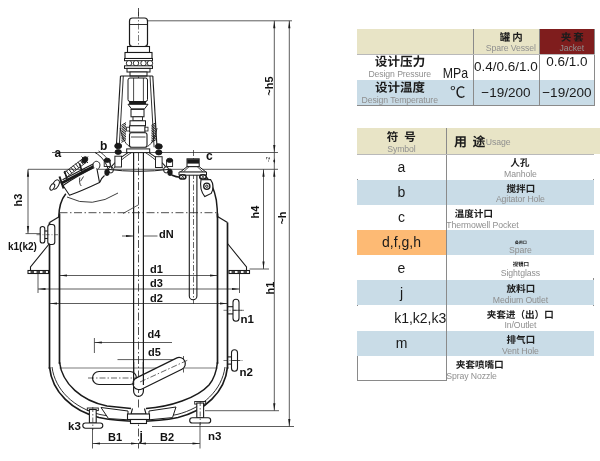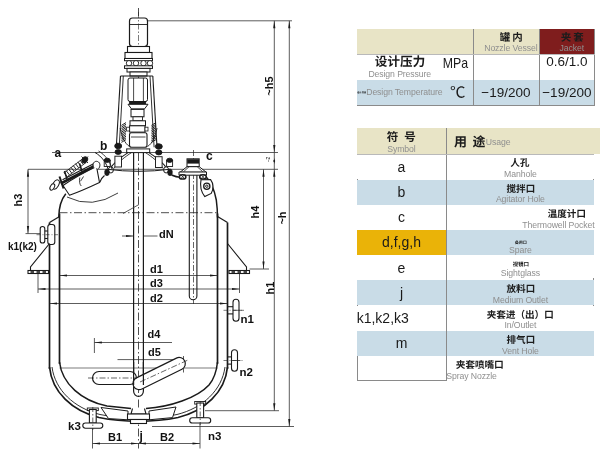--- a/index.html
+++ b/index.html
@@ -275,45 +275,48 @@
       <text x="208" y="439.5" font-family="Liberation Sans, sans-serif" font-size="11.5" font-weight="bold" fill="#111" text-anchor="start">n3</text>
     </svg>
 <div style="position:absolute;left:357px;top:28.5px;width:237.5px;height:77.0px;border:1px solid #8a8a8a;box-sizing:border-box"></div>
     <div style="position:absolute;left:357px;top:28.5px;width:115.5px;height:25.200000000000003px;background:#e8e4c6;display:flex;flex-direction:column;align-items:center;justify-content:center;"></div>
     <div style="position:absolute;left:472.5px;top:28.5px;width:66.70000000000005px;height:25.200000000000003px;background:#e8e4c6;display:flex;flex-direction:column;align-items:center;justify-content:center;padding-top:2px;padding-left:10px;box-sizing:border-box">
       <svg width="28.5" height="16.2" viewBox="0 -12.35 28.5 16.2" style="display:block;margin-top:0px">
         <g>
           <path d="M6.6 -7.3H7.5V-6.5H6.6ZM10.2 -7.3H11V-6.5H10.2ZM8.5 -5.3C8.6 -5.1 8.7 -4.9 8.8 -4.8H7.6L7.9 -5.4L7.4 -5.5H8.6V-8.3H5.6V-5.5H6.6C6.2 -4.8 5.6 -4.1 5 -3.5V-4.4H4V-1.4L3.5 -1.4V-5.1H5.3V-6.4H3.5V-8.3H4.8V-9.6H2.2C2.3 -10 2.4 -10.4 2.5 -10.8L1.2 -11.1C1 -9.8 0.7 -8.4 0.2 -7.4C0.5 -7.3 1 -7 1.3 -6.8C1.5 -7.2 1.7 -7.8 1.9 -8.3H2.3V-6.4H0.5V-5.1H2.3V-1.2L1.8 -1.2V-4.4H0.7V0.2L4 -0.3V0.3H5V-2.6C5.2 -2.5 5.4 -2.3 5.5 -2.2L5.9 -2.6V1.2H7.3V0.7H12.6V-0.4H10.2V-0.9H12V-1.8H10.2V-2.3H12V-3.2H10.2V-3.7H12.3V-4.8H10.3C10.1 -5 9.9 -5.3 9.7 -5.5H12.2V-8.3H9.1V-5.5ZM8.9 -2.3V-1.8H7.3V-2.3ZM8.9 -3.2H7.3V-3.7H8.9ZM8.9 -0.9V-0.4H7.3V-0.9ZM9.7 -11V-10.2H8V-11H6.7V-10.2H5.1V-9H6.7V-8.4H8V-9H9.7V-8.4H11V-9H12.5V-10.2H11V-11Z M16.7 -8.9V1.2H18.2V-2.5C18.6 -2.2 19.1 -1.7 19.3 -1.3C20.7 -2.2 21.6 -3.2 22.1 -4.4C23.1 -3.4 24 -2.3 24.6 -1.6L25.8 -2.6C25.1 -3.5 23.7 -4.9 22.6 -5.9C22.7 -6.4 22.8 -6.9 22.8 -7.4H25.8V-0.6C25.8 -0.4 25.8 -0.4 25.5 -0.3C25.3 -0.3 24.4 -0.3 23.6 -0.4C23.8 0 24.1 0.7 24.1 1.2C25.3 1.2 26.1 1.2 26.7 0.9C27.2 0.7 27.4 0.2 27.4 -0.6V-8.9H22.8V-11H21.2V-8.9ZM18.2 -2.5V-7.4H21.2C21.1 -5.8 20.7 -3.8 18.2 -2.5Z" fill="#1c1c1c"></path>
         </g>
       </svg>
-      <div style="font-family:'Liberation Sans',sans-serif;font-size:8.7px;color:#8f8f8f;letter-spacing:-0.1px;line-height:10.2px;white-space:nowrap">Nozzle Vessel</div>
+      <div style="font-family:'Liberation Sans',sans-serif;font-size:8.7px;color:#8f8f8f;letter-spacing:-0.1px;line-height:10.2px;white-space:nowrap">Spare Vessel</div>
     </div>
     <div style="position:absolute;left:539.2px;top:28.5px;width:55.299999999999955px;height:25.200000000000003px;background:#7f1d1d;display:flex;flex-direction:column;align-items:center;justify-content:center;padding-top:2px;padding-left:10px;box-sizing:border-box">
       <svg width="28.5" height="16.2" viewBox="0 -12.35 28.5 16.2" style="display:block;margin-top:0px">
         <g>
           <path d="M9.3 -7.7C9.1 -7 8.6 -6 8.3 -5.3L9.2 -5.1H7.1C7.3 -5.9 7.3 -6.7 7.4 -7.7ZM5.7 -11V-9.2H1.2V-7.7H5.7C5.7 -6.7 5.6 -5.8 5.4 -5.1H3.1L4.4 -5.4C4.3 -6 3.9 -6.9 3.6 -7.6L2.2 -7.3C2.5 -6.6 2.8 -5.7 2.9 -5.1H0.6V-3.5H5C4.3 -2 3 -0.9 0.5 -0.2C0.9 0.1 1.3 0.7 1.5 1.2C4.3 0.3 5.8 -1 6.5 -2.9C7.6 -0.9 9.1 0.5 11.5 1.1C11.8 0.7 12.2 0 12.6 -0.3C10.3 -0.8 8.8 -1.9 7.9 -3.5H12.4V-5.1H9.6C10 -5.6 10.4 -6.5 10.9 -7.3L9.3 -7.7H11.8V-9.2H7.4L7.4 -11Z M23.1 -8.6C23.4 -8.3 23.7 -8 24 -7.7H20.3C20.6 -8 20.9 -8.3 21.1 -8.6ZM17.6 0.9H17.6C18.2 0.8 18.9 0.8 25.1 0.5C25.4 0.7 25.5 1 25.7 1.2L27.1 0.4C26.7 -0.1 25.8 -0.9 25.1 -1.6H27.7V-2.9H20.2V-3.4H25.2V-4.4H20.2V-5H25.2V-6H20.2V-6.5H25.2V-6.6C25.9 -6.1 26.6 -5.6 27.2 -5.3C27.5 -5.7 27.9 -6.2 28.2 -6.5C27.1 -7 25.8 -7.8 24.8 -8.6H27.8V-9.9H22C22.2 -10.2 22.3 -10.5 22.5 -10.8L20.8 -11C20.7 -10.7 20.5 -10.3 20.2 -9.9H16.3V-8.6H19.2C18.3 -7.8 17.2 -7 15.8 -6.4C16.1 -6.1 16.6 -5.6 16.8 -5.2C17.4 -5.6 18.1 -5.9 18.6 -6.3V-2.9H16.3V-1.6H19C18.6 -1.2 18.2 -1 18 -0.9C17.7 -0.7 17.4 -0.5 17.1 -0.5C17.3 -0.1 17.5 0.6 17.6 0.9ZM23.5 -1.2 24.1 -0.6 19.7 -0.5C20.2 -0.8 20.7 -1.2 21.1 -1.6H24.1Z" fill="#1c1c1c"></path>
         </g>
       </svg>
       <div style="font-family:'Liberation Sans',sans-serif;font-size:8.7px;color:#8f8f8f;letter-spacing:-0.1px;line-height:10.2px;white-space:nowrap">Jacket</div>
     </div>
     <div style="position:absolute;left:357px;top:53.7px;width:115.5px;height:26.0px;background:#fff;display:flex;flex-direction:column;align-items:center;justify-content:center;padding-right:30px;box-sizing:border-box">
       <svg width="54.0" height="16.9" viewBox="0 -12.82 54.0 16.9" style="display:block;margin-top:0px">
         <g>
           <path d="M1.4 -10.3C2.1 -9.7 3 -8.7 3.5 -8.1L4.6 -9.2C4.1 -9.8 3.1 -10.7 2.4 -11.3ZM0.5 -7.3V-5.8H2.1V-1.7C2.1 -1 1.7 -0.6 1.4 -0.4C1.7 -0 2.1 0.6 2.2 1C2.5 0.7 2.9 0.3 5.4 -1.8C5.2 -2.1 4.9 -2.7 4.8 -3.2L3.6 -2.2V-7.3ZM6.3 -11V-9.6C6.3 -8.6 6.1 -7.7 4.4 -6.9C4.7 -6.7 5.3 -6.1 5.5 -5.8C7.4 -6.6 7.8 -8.2 7.8 -9.5H9.7V-8.1C9.7 -6.8 9.9 -6.2 11.3 -6.2C11.5 -6.2 11.9 -6.2 12.1 -6.2C12.4 -6.2 12.8 -6.2 13 -6.3C12.9 -6.6 12.9 -7.2 12.8 -7.6C12.7 -7.6 12.3 -7.5 12.1 -7.5C11.9 -7.5 11.6 -7.5 11.4 -7.5C11.2 -7.5 11.2 -7.7 11.2 -8.1V-11ZM10.3 -4.1C9.9 -3.3 9.4 -2.7 8.7 -2.1C8 -2.7 7.5 -3.4 7 -4.1ZM5.1 -5.6V-4.1H6.2L5.6 -3.9C6.1 -2.9 6.7 -2 7.4 -1.3C6.5 -0.8 5.4 -0.4 4.2 -0.2C4.5 0.1 4.8 0.8 5 1.2C6.3 0.9 7.6 0.4 8.7 -0.3C9.7 0.4 10.8 0.9 12.2 1.2C12.4 0.8 12.8 0.1 13.2 -0.2C12 -0.4 10.9 -0.8 10 -1.3C11.1 -2.3 11.9 -3.6 12.4 -5.3L11.4 -5.7L11.1 -5.6Z M15.1 -10.3C15.8 -9.7 16.8 -8.7 17.3 -8.2L18.4 -9.3C17.9 -9.9 16.8 -10.8 16.1 -11.3ZM14 -7.3V-5.7H16V-1.6C16 -1 15.6 -0.6 15.2 -0.4C15.5 -0 15.9 0.7 16 1.1C16.3 0.8 16.8 0.4 19.5 -1.6C19.4 -1.9 19.1 -2.6 19 -3.1L17.6 -2.1V-7.3ZM21.7 -11.4V-7.2H18.5V-5.5H21.7V1.2H23.4V-5.5H26.6V-7.2H23.4V-11.4Z M36.1 -3.6C36.9 -3 37.7 -2.1 38.1 -1.4L39.3 -2.4C38.9 -3 38 -3.8 37.3 -4.4ZM28.4 -10.9V-6.4C28.4 -4.4 28.3 -1.6 27.3 0.4C27.6 0.5 28.3 1 28.6 1.3C29.8 -0.9 29.9 -4.2 29.9 -6.5V-9.3H40V-10.9ZM33.9 -8.8V-6.4H30.5V-4.8H33.9V-0.8H29.7V0.7H39.9V-0.8H35.6V-4.8H39.4V-6.4H35.6V-8.8Z M45.7 -11.4V-8.7H41.5V-7H45.6C45.4 -4.6 44.5 -1.9 41.1 -0C41.5 0.3 42.1 0.9 42.4 1.3C46.2 -0.9 47.1 -4.2 47.3 -7H51.1C50.9 -3 50.7 -1.2 50.2 -0.8C50 -0.6 49.9 -0.5 49.6 -0.5C49.2 -0.5 48.4 -0.5 47.6 -0.6C47.9 -0.1 48.1 0.6 48.1 1.1C49 1.1 49.8 1.1 50.3 1C50.9 1 51.3 0.8 51.7 0.3C52.3 -0.4 52.6 -2.5 52.9 -7.9C52.9 -8.1 52.9 -8.7 52.9 -8.7H47.4V-11.4Z" fill="#1c1c1c"></path>
         </g>
       </svg>
       <div style="font-family:'Liberation Sans',sans-serif;font-size:8.7px;color:#8f8f8f;letter-spacing:-0.1px;line-height:10.2px;white-space:nowrap">Design Pressure</div>
     </div>
-    <div style="position:absolute;left:438px;top:53.7px;width:34px;height:38px;display:flex;align-items:flex-start;justify-content:center">
+    <div style="position:absolute;left:438px;top:53.7px;width:34px;height:38px;display:flex;align-items:center;justify-content:center">
       <div style="font-family:'Liberation Sans',sans-serif;font-size:15px;color:#1a1a1a;transform:scaleX(.82)">MPa</div>
+    </div>
+    <div style="position:absolute;left:472.5px;top:53.7px;width:66.70000000000005px;height:26.0px;background:#fff;display:flex;flex-direction:column;align-items:center;justify-content:center;">
+      <div style="font-family:'Liberation Sans',sans-serif;font-size:13.5px;color:#1a1a1a;font-weight:normal;white-space:nowrap">0.4/0.6/1.0</div>
     </div>
     <div style="position:absolute;left:539.2px;top:53.7px;width:55.299999999999955px;height:26.0px;background:#fff;display:flex;flex-direction:column;align-items:center;justify-content:flex-start;">
       <div style="font-family:'Liberation Sans',sans-serif;font-size:13.5px;color:#1a1a1a;font-weight:normal;white-space:nowrap">0.6/1.0</div>
     </div>
-    <div style="position:absolute;left:357px;top:79.7px;width:115.5px;height:25.799999999999997px;background:#c9dce7;display:flex;align-items:center;justify-content:center;padding-right:30px;box-sizing:border-box">
+    <div style="position:absolute;left:357px;top:79.7px;width:115.5px;height:25.799999999999997px;background:#c9dce7;display:flex;flex-direction:column;align-items:center;justify-content:center;padding-right:30px;box-sizing:border-box">
       <svg width="54.0" height="16.9" viewBox="0 -12.82 54.0 16.9" style="display:block;margin-top:0px">
         <g>
           <path d="M1.4 -10.3C2.1 -9.7 3 -8.7 3.5 -8.1L4.6 -9.2C4.1 -9.8 3.1 -10.7 2.4 -11.3ZM0.5 -7.3V-5.8H2.1V-1.7C2.1 -1 1.7 -0.6 1.4 -0.4C1.7 -0 2.1 0.6 2.2 1C2.5 0.7 2.9 0.3 5.4 -1.8C5.2 -2.1 4.9 -2.7 4.8 -3.2L3.6 -2.2V-7.3ZM6.3 -11V-9.6C6.3 -8.6 6.1 -7.7 4.4 -6.9C4.7 -6.7 5.3 -6.1 5.5 -5.8C7.4 -6.6 7.8 -8.2 7.8 -9.5H9.7V-8.1C9.7 -6.8 9.9 -6.2 11.3 -6.2C11.5 -6.2 11.9 -6.2 12.1 -6.2C12.4 -6.2 12.8 -6.2 13 -6.3C12.9 -6.6 12.9 -7.2 12.8 -7.6C12.7 -7.6 12.3 -7.5 12.1 -7.5C11.9 -7.5 11.6 -7.5 11.4 -7.5C11.2 -7.5 11.2 -7.7 11.2 -8.1V-11ZM10.3 -4.1C9.9 -3.3 9.4 -2.7 8.7 -2.1C8 -2.7 7.5 -3.4 7 -4.1ZM5.1 -5.6V-4.1H6.2L5.6 -3.9C6.1 -2.9 6.7 -2 7.4 -1.3C6.5 -0.8 5.4 -0.4 4.2 -0.2C4.5 0.1 4.8 0.8 5 1.2C6.3 0.9 7.6 0.4 8.7 -0.3C9.7 0.4 10.8 0.9 12.2 1.2C12.4 0.8 12.8 0.1 13.2 -0.2C12 -0.4 10.9 -0.8 10 -1.3C11.1 -2.3 11.9 -3.6 12.4 -5.3L11.4 -5.7L11.1 -5.6Z M15.1 -10.3C15.8 -9.7 16.8 -8.7 17.3 -8.2L18.4 -9.3C17.9 -9.9 16.8 -10.8 16.1 -11.3ZM14 -7.3V-5.7H16V-1.6C16 -1 15.6 -0.6 15.2 -0.4C15.5 -0 15.9 0.7 16 1.1C16.3 0.8 16.8 0.4 19.5 -1.6C19.4 -1.9 19.1 -2.6 19 -3.1L17.6 -2.1V-7.3ZM21.7 -11.4V-7.2H18.5V-5.5H21.7V1.2H23.4V-5.5H26.6V-7.2H23.4V-11.4Z M33.6 -7.6H37.3V-6.8H33.6ZM33.6 -9.6H37.3V-8.8H33.6ZM32.1 -10.9V-5.5H38.9V-10.9ZM28.2 -10.2C29.1 -9.7 30.2 -9.1 30.7 -8.7L31.6 -9.9C31.1 -10.4 29.9 -11 29.1 -11.3ZM27.4 -6.5C28.2 -6.1 29.4 -5.5 29.9 -5L30.8 -6.3C30.2 -6.8 29.1 -7.3 28.2 -7.6ZM27.6 -0 29 0.9C29.7 -0.4 30.5 -1.9 31.1 -3.3L29.9 -4.3C29.2 -2.8 28.3 -1.1 27.6 -0ZM30.7 -0.6V0.8H40.1V-0.6H39.3V-4.7H31.7V-0.6ZM33.1 -0.6V-3.3H33.9V-0.6ZM35.1 -0.6V-3.3H35.8V-0.6ZM37 -0.6V-3.3H37.8V-0.6Z M45.7 -8.5V-7.6H43.9V-6.3H45.7V-4.2H51.3V-6.3H53.3V-7.6H51.3V-8.5H49.7V-7.6H47.2V-8.5ZM49.7 -6.3V-5.4H47.2V-6.3ZM50.1 -2.4C49.7 -2 49 -1.6 48.4 -1.3C47.6 -1.6 47 -2 46.6 -2.4ZM44 -3.7V-2.4H45.5L44.9 -2.2C45.4 -1.6 45.9 -1.1 46.5 -0.7C45.5 -0.5 44.5 -0.3 43.3 -0.2C43.6 0.1 43.9 0.7 44 1.1C45.5 0.9 47 0.7 48.3 0.2C49.5 0.7 51 1 52.7 1.2C52.9 0.8 53.3 0.1 53.6 -0.2C52.4 -0.3 51.2 -0.4 50.2 -0.7C51.2 -1.3 52 -2.1 52.6 -3.2L51.6 -3.7L51.3 -3.7ZM46.8 -11.2C46.9 -10.9 47 -10.6 47.1 -10.3H42V-6.7C42 -4.6 41.9 -1.6 40.8 0.5C41.2 0.6 42 0.9 42.3 1.2C43.4 -1 43.6 -4.4 43.6 -6.7V-8.8H53.4V-10.3H48.9C48.8 -10.7 48.6 -11.2 48.4 -11.6Z" fill="#1c1c1c"></path>
         </g>
       </svg>
       <div style="font-family:'Liberation Sans',sans-serif;font-size:8.7px;color:#8f8f8f;letter-spacing:-0.1px;line-height:10.2px;white-space:nowrap">Design Temperature</div>
     </div>
     <div style="position:absolute;left:443px;top:79.7px;width:30px;height:25.799999999999997px;display:flex;align-items:center;justify-content:center">
       <svg width="15.5" height="19.4" viewBox="0 -14.72 15.5 19.4" style="display:block;margin-top:0px">
         <g>
@@ -365,29 +368,29 @@
       <svg width="41.7" height="17.4" viewBox="0 -13.21 41.7 17.4" style="display:block;margin-top:0px">
         <g>
           <path d="M1.8 -11.8V-9.2H0.5V-7.6H1.8V-5.1L0.4 -4.7L0.8 -3.1L1.8 -3.5V-0.6C1.8 -0.4 1.8 -0.4 1.6 -0.4C1.5 -0.4 1 -0.4 0.5 -0.4C0.7 0 0.9 0.7 0.9 1.1C1.8 1.1 2.4 1.1 2.8 0.8C3.2 0.6 3.4 0.1 3.4 -0.6V-4L4.6 -4.5L4.3 -5.9L3.4 -5.6V-7.6H4.2V-9.2H3.4V-11.8ZM4.5 -9.6V-6.9H5.5V-2.1H7.1V-6.1H10.4V-2H12V-6.9H13.1V-9.6H11.8C12.1 -10.2 12.5 -10.8 12.9 -11.4L11.2 -11.9C11 -11.2 10.5 -10.3 10.2 -9.6H8.7L9.9 -10C9.8 -10.5 9.4 -11.3 9 -11.9L7.6 -11.4C7.9 -10.9 8.2 -10.1 8.4 -9.6H6.5L7.3 -9.9C7.2 -10.4 6.7 -11.1 6.3 -11.7L4.9 -11.2C5.2 -10.7 5.6 -10.1 5.8 -9.6ZM6.1 -7.5V-8.2H11.4V-7.5ZM7.9 -5.5V-4.2C7.9 -3.1 7.7 -1.2 3.8 0.1C4.2 0.4 4.7 0.9 4.9 1.3C6.6 0.6 7.7 -0.1 8.4 -0.9V-0.9C8.4 0.4 8.7 0.9 10.2 0.9C10.5 0.9 11.5 0.9 11.8 0.9C13 0.9 13.4 0.5 13.6 -1.4C13.1 -1.5 12.5 -1.7 12.2 -2C12.1 -0.7 12.1 -0.5 11.7 -0.5C11.4 -0.5 10.6 -0.5 10.4 -0.5C10 -0.5 9.9 -0.6 9.9 -0.9V-2.7H9.3C9.5 -3.2 9.5 -3.7 9.5 -4.2V-5.5Z M19.2 -10.6C19.6 -9.7 20.1 -8.5 20.2 -7.7L21.7 -8.3C21.6 -9.1 21.1 -10.2 20.6 -11.1ZM25.5 -11.3C25.3 -10.3 24.8 -9.1 24.4 -8.3L25.8 -7.8C26.2 -8.6 26.7 -9.7 27.2 -10.8ZM22.3 -11.8V-7.4H19.6V-5.9H22.3V-4.2H18.9V-2.6H22.3V1.3H23.9V-2.6H27.4V-4.2H23.9V-5.9H26.9V-7.4H23.9V-11.8ZM16.1 -11.8V-9.2H14.4V-7.6H16.1V-5.1C15.4 -4.9 14.7 -4.8 14.2 -4.7L14.6 -3.1L16.1 -3.5V-0.5C16.1 -0.3 16 -0.2 15.8 -0.2C15.6 -0.2 15.1 -0.2 14.5 -0.3C14.7 0.2 14.9 0.8 15 1.3C16 1.3 16.6 1.2 17.1 0.9C17.5 0.7 17.7 0.3 17.7 -0.5V-3.9L19.2 -4.4L19 -5.9L17.7 -5.5V-7.6H19V-9.2H17.7V-11.8Z M29.3 -10.5V1H31V-0.2H38.4V0.9H40.3V-10.5ZM31 -1.9V-8.8H38.4V-1.9Z" fill="#1c1c1c"></path>
         </g>
       </svg>
       <div style="font-family:'Liberation Sans',sans-serif;font-size:8.7px;color:#8f8f8f;letter-spacing:-0.1px;line-height:10.2px;white-space:nowrap">Agitator Hole</div>
     </div>
     <div style="position:absolute;left:356.7px;top:204.7px;width:89.60000000000002px;height:25.2px;background:#fff;display:flex;flex-direction:column;align-items:center;justify-content:center;">
       <div style="font-family:'Liberation Sans',sans-serif;font-size:14px;color:#1a1a1a;font-weight:normal;white-space:nowrap">c</div>
     </div>
-    <div style="position:absolute;left:446.3px;top:204.7px;width:148.2px;height:25.2px;background:#fff;display:flex;flex-direction:column;align-items:flex-end;justify-content:center;padding-top:3px;box-sizing:border-box">
+    <div style="position:absolute;left:446.3px;top:204.7px;width:148.2px;height:25.2px;background:#fff;display:flex;flex-direction:column;align-items:flex-start;justify-content:center;padding-top:3px;box-sizing:border-box">
       <svg width="55.6" height="17.4" viewBox="0 -13.21 55.6 17.4" style="display:block;margin-top:0px">
         <g>
           <path d="M6.8 -7.8H10.6V-7H6.8ZM6.8 -9.9H10.6V-9.1H6.8ZM5.3 -11.2V-5.7H12.2V-11.2ZM1.3 -10.5C2.1 -10 3.3 -9.4 3.8 -8.9L4.8 -10.2C4.2 -10.7 3 -11.3 2.2 -11.6ZM0.4 -6.7C1.3 -6.3 2.4 -5.6 3 -5.2L3.9 -6.5C3.3 -7 2.1 -7.5 1.2 -7.9ZM0.7 -0 2.1 1C2.8 -0.4 3.6 -2 4.3 -3.4L3 -4.4C2.3 -2.8 1.3 -1.1 0.7 -0ZM3.8 -0.6V0.8H13.5V-0.6H12.7V-4.8H4.8V-0.6ZM6.3 -0.6V-3.4H7.1V-0.6ZM8.3 -0.6V-3.4H9.1V-0.6ZM10.3 -0.6V-3.4H11.1V-0.6Z M19.3 -8.7V-7.8H17.4V-6.5H19.3V-4.3H25V-6.5H27V-7.8H25V-8.7H23.4V-7.8H20.8V-8.7ZM23.4 -6.5V-5.6H20.8V-6.5ZM23.8 -2.5C23.3 -2 22.7 -1.6 22 -1.3C21.3 -1.7 20.6 -2 20.2 -2.5ZM17.5 -3.8V-2.5H19L18.4 -2.3C18.9 -1.7 19.5 -1.2 20.1 -0.7C19.1 -0.5 18 -0.3 16.8 -0.2C17.1 0.1 17.4 0.8 17.5 1.2C19.1 1 20.6 0.7 21.9 0.2C23.2 0.7 24.7 1.1 26.4 1.2C26.6 0.8 27.1 0.1 27.4 -0.2C26.1 -0.3 25 -0.5 23.9 -0.7C24.9 -1.4 25.8 -2.2 26.4 -3.3L25.3 -3.8L25 -3.8ZM20.3 -11.5C20.5 -11.3 20.6 -10.9 20.7 -10.6H15.4V-6.9C15.4 -4.8 15.4 -1.6 14.2 0.5C14.7 0.6 15.4 1 15.8 1.2C16.9 -1.1 17.1 -4.6 17.1 -6.9V-9.1H27.2V-10.6H22.6C22.4 -11 22.2 -11.5 22 -11.9Z M29.4 -10.6C30.2 -9.9 31.2 -9 31.7 -8.4L32.8 -9.6C32.3 -10.2 31.2 -11.1 30.5 -11.7ZM28.3 -7.5V-5.9H30.4V-1.7C30.4 -1 29.9 -0.6 29.6 -0.4C29.9 -0 30.3 0.8 30.4 1.2C30.7 0.8 31.2 0.4 34 -1.6C33.8 -1.9 33.6 -2.7 33.5 -3.1L32.1 -2.1V-7.5ZM36.2 -11.7V-7.4H32.9V-5.7H36.2V1.3H38V-5.7H41.2V-7.4H38V-11.7Z M43.2 -10.5V1H44.9V-0.2H52.3V0.9H54.2V-10.5ZM44.9 -1.9V-8.8H52.3V-1.9Z" fill="#1c1c1c"></path>
         </g>
       </svg>
       <div style="font-family:'Liberation Sans',sans-serif;font-size:8.7px;color:#8f8f8f;letter-spacing:-0.1px;line-height:10.2px;white-space:nowrap">Thermowell Pocket</div>
     </div>
-    <div style="position:absolute;left:356.7px;top:229.89999999999998px;width:89.60000000000002px;height:25.2px;background:#eab308;display:flex;flex-direction:column;align-items:center;justify-content:center;">
+    <div style="position:absolute;left:356.7px;top:229.89999999999998px;width:89.60000000000002px;height:25.2px;background:#fdba74;display:flex;flex-direction:column;align-items:center;justify-content:center;">
       <div style="font-family:'Liberation Sans',sans-serif;font-size:14px;color:#1a1a1a;font-weight:normal;white-space:nowrap">d,f,g,h</div>
     </div>
     <div style="position:absolute;left:446.3px;top:229.89999999999998px;width:148.2px;height:25.2px;background:#c9dce7;display:flex;flex-direction:column;align-items:center;justify-content:center;padding-top:10px;box-sizing:border-box">
       <svg width="41.7" height="17.4" viewBox="0 -13.21 41.7 17.4" style="display:block;margin-top:0px">
         <g>
           <path d="M8.9 -9.3C8.3 -8.8 7.6 -8.3 6.9 -7.9C6 -8.3 5.3 -8.7 4.7 -9.2L4.8 -9.3ZM5 -11.9C4.3 -10.7 2.9 -9.5 0.8 -8.6C1.2 -8.3 1.7 -7.7 1.9 -7.3C2.5 -7.6 3 -7.9 3.5 -8.3C4 -7.9 4.5 -7.5 5 -7.2C3.5 -6.7 1.9 -6.4 0.2 -6.2C0.5 -5.9 0.8 -5.1 1 -4.7L2.1 -4.9V1.3H3.8V0.8H9.9V1.2H11.7V-4.9H2.4C4 -5.2 5.5 -5.7 6.9 -6.3C8.6 -5.6 10.6 -5.1 12.7 -4.9C12.9 -5.3 13.4 -6 13.7 -6.4C12 -6.6 10.3 -6.8 8.8 -7.3C10 -8 10.9 -9 11.6 -10.1L10.5 -10.8L10.2 -10.7H6.2C6.4 -11 6.6 -11.2 6.8 -11.5ZM3.8 -1.5H6V-0.6H3.8ZM3.8 -2.8V-3.5H6V-2.8ZM9.9 -1.5V-0.6H7.8V-1.5ZM9.9 -2.8H7.8V-3.5H9.9Z M15.9 -10.9V-5.9C15.9 -3.9 15.7 -1.4 14.2 0.2C14.6 0.4 15.3 1 15.5 1.3C16.5 0.2 17.1 -1.3 17.3 -2.8H20.2V1.1H21.8V-2.8H24.8V-0.7C24.8 -0.5 24.7 -0.4 24.4 -0.4C24.2 -0.4 23.2 -0.4 22.4 -0.4C22.7 0 22.9 0.7 23 1.2C24.3 1.2 25.1 1.1 25.7 0.9C26.2 0.6 26.4 0.2 26.4 -0.7V-10.9ZM17.5 -9.3H20.2V-7.7H17.5ZM24.8 -9.3V-7.7H21.8V-9.3ZM17.5 -6.1H20.2V-4.4H17.5C17.5 -4.9 17.5 -5.4 17.5 -5.9ZM24.8 -6.1V-4.4H21.8V-6.1Z M29.3 -10.5V1H31V-0.2H38.4V0.9H40.3V-10.5ZM31 -1.9V-8.8H38.4V-1.9Z" fill="#1c1c1c"></path>
         </g>
       </svg>
       <div style="font-family:'Liberation Sans',sans-serif;font-size:8.7px;color:#8f8f8f;letter-spacing:-0.1px;line-height:10.2px;white-space:nowrap">Spare</div>
     </div>
@@ -406,21 +409,21 @@
       <div style="font-family:'Liberation Sans',sans-serif;font-size:14px;color:#1a1a1a;font-weight:normal;white-space:nowrap">j</div>
     </div>
     <div style="position:absolute;left:446.3px;top:280.29999999999995px;width:148.2px;height:25.2px;background:#c9dce7;display:flex;flex-direction:column;align-items:center;justify-content:center;padding-top:3px;box-sizing:border-box">
       <svg width="41.7" height="17.4" viewBox="0 -13.21 41.7 17.4" style="display:block;margin-top:0px">
         <g>
           <path d="M8.2 -11.8C7.9 -9.6 7.2 -7.4 6.2 -6V-6.1C6.2 -6.3 6.2 -6.8 6.2 -6.8H3.5V-8.1H6.7V-9.7H3.7L4.8 -10C4.7 -10.5 4.4 -11.3 4.1 -11.9L2.7 -11.5C2.9 -11 3.1 -10.2 3.2 -9.7H0.5V-8.1H1.9V-5.4C1.9 -3.7 1.7 -1.6 0.2 0.1C0.6 0.4 1.2 0.8 1.4 1.2C3.2 -0.7 3.5 -3 3.5 -5.3H4.7C4.6 -2 4.5 -0.8 4.3 -0.5C4.2 -0.3 4.1 -0.3 3.9 -0.3C3.7 -0.3 3.3 -0.3 2.9 -0.3C3.1 0.1 3.3 0.7 3.3 1.2C3.9 1.2 4.4 1.2 4.8 1.1C5.2 1 5.5 0.9 5.7 0.5C6.1 0 6.2 -1.5 6.2 -5.4C6.6 -5 7 -4.6 7.2 -4.3C7.5 -4.6 7.7 -5 8 -5.4C8.2 -4.4 8.6 -3.4 9 -2.6C8.3 -1.6 7.3 -0.8 6 -0.2C6.3 0.2 6.8 0.9 7 1.3C8.2 0.7 9.1 -0.1 9.9 -1.1C10.6 -0.1 11.5 0.6 12.5 1.2C12.8 0.7 13.3 0.1 13.7 -0.3C12.5 -0.8 11.6 -1.6 10.9 -2.6C11.7 -4 12.2 -5.7 12.5 -7.7H13.5V-9.3H9.4C9.6 -10 9.8 -10.8 9.9 -11.6ZM9 -7.7H10.8C10.6 -6.4 10.4 -5.3 10 -4.3C9.5 -5.3 9.2 -6.5 9 -7.7Z M14.4 -10.7C14.7 -9.7 15 -8.3 15 -7.4L16.3 -7.8C16.2 -8.6 15.9 -10 15.6 -11ZM19 -11.1C18.8 -10.1 18.5 -8.6 18.2 -7.8L19.3 -7.5C19.6 -8.3 20 -9.6 20.4 -10.7ZM20.9 -9.9C21.7 -9.4 22.6 -8.7 23.1 -8.1L23.9 -9.4C23.5 -9.9 22.5 -10.6 21.7 -11.1ZM20.3 -6.4C21.1 -5.9 22.1 -5.2 22.5 -4.7L23.4 -6C22.9 -6.5 21.8 -7.2 21 -7.6ZM14.4 -7.2V-5.6H16C15.6 -4.3 14.9 -2.9 14.2 -2C14.4 -1.5 14.8 -0.8 14.9 -0.3C15.5 -1.1 16.1 -2.4 16.5 -3.8V1.2H18.1V-3.7C18.5 -3 18.9 -2.3 19.1 -1.9L20.1 -3.2C19.8 -3.6 18.5 -5.1 18.1 -5.5V-5.6H20.1V-7.2H18.1V-11.7H16.5V-7.2ZM20.1 -3.1 20.3 -1.6 24.3 -2.3V1.2H25.8V-2.5L27.5 -2.8L27.2 -4.4L25.8 -4.1V-11.8H24.3V-3.9Z M29.3 -10.5V1H31V-0.2H38.4V0.9H40.3V-10.5ZM31 -1.9V-8.8H38.4V-1.9Z" fill="#1c1c1c"></path>
         </g>
       </svg>
       <div style="font-family:'Liberation Sans',sans-serif;font-size:8.7px;color:#8f8f8f;letter-spacing:-0.1px;line-height:10.2px;white-space:nowrap">Medium Outlet</div>
     </div>
-    <div style="position:absolute;left:356.7px;top:305.49999999999994px;width:89.60000000000002px;height:25.2px;background:#fff;display:flex;flex-direction:column;align-items:flex-start;justify-content:center;">
+    <div style="position:absolute;left:356.7px;top:305.49999999999994px;width:89.60000000000002px;height:25.2px;background:#fff;display:flex;flex-direction:column;align-items:flex-end;justify-content:center;">
       <div style="font-family:'Liberation Sans',sans-serif;font-size:14px;color:#1a1a1a;font-weight:normal;white-space:nowrap">k1,k2,k3</div>
     </div>
     <div style="position:absolute;left:446.3px;top:305.49999999999994px;width:148.2px;height:25.2px;background:#fff;display:flex;flex-direction:column;align-items:center;justify-content:center;padding-top:3px;box-sizing:border-box">
       <svg width="94.5" height="16.9" viewBox="0 -12.82 94.5 16.9" style="display:block;margin-top:0px">
         <g>
           <path d="M9.6 -8C9.4 -7.2 9 -6.2 8.6 -5.5L9.6 -5.3H7.4C7.5 -6.1 7.6 -7 7.6 -8ZM5.9 -11.4V-9.6H1.2V-8H5.9C5.9 -7 5.8 -6.1 5.7 -5.3H3.2L4.6 -5.6C4.5 -6.2 4.1 -7.2 3.7 -7.9L2.3 -7.6C2.6 -6.8 2.9 -5.9 3 -5.3H0.6V-3.6H5.2C4.5 -2.1 3.1 -1 0.5 -0.2C0.9 0.1 1.4 0.8 1.5 1.2C4.5 0.3 6 -1.1 6.8 -3C7.8 -0.9 9.4 0.5 12 1.1C12.2 0.7 12.7 0 13 -0.3C10.7 -0.8 9.2 -2 8.2 -3.6H12.9V-5.3H10C10.4 -5.9 10.8 -6.7 11.3 -7.6L9.6 -8H12.3V-9.6H7.7L7.7 -11.4Z M21.4 -9C21.7 -8.6 22 -8.3 22.3 -8H18.4C18.8 -8.3 19.1 -8.6 19.3 -9ZM15.7 1H15.7C16.3 0.8 17.1 0.8 23.5 0.5C23.7 0.8 23.9 1 24.1 1.2L25.5 0.4C25.1 -0.1 24.2 -1 23.5 -1.6H26.2V-3H18.4V-3.5H23.6V-4.6H18.4V-5.1H23.6V-6.2H18.4V-6.8H23.6V-6.9C24.3 -6.3 25 -5.9 25.7 -5.5C25.9 -5.9 26.4 -6.5 26.7 -6.8C25.5 -7.3 24.2 -8.1 23.2 -9H26.2V-10.3H20.3C20.4 -10.6 20.6 -10.9 20.7 -11.2L19 -11.5C18.9 -11.1 18.7 -10.7 18.4 -10.3H14.3V-9H17.3C16.4 -8.1 15.3 -7.3 13.8 -6.6C14.1 -6.3 14.6 -5.8 14.8 -5.4C15.5 -5.8 16.2 -6.1 16.8 -6.5V-3H14.3V-1.6H17.1C16.7 -1.3 16.3 -1 16.1 -0.9C15.8 -0.7 15.5 -0.5 15.2 -0.5C15.4 -0.1 15.6 0.6 15.7 0.9ZM21.8 -1.3 22.4 -0.6 17.9 -0.5C18.4 -0.9 18.9 -1.2 19.3 -1.6H22.5Z M27.8 -10.3C28.5 -9.6 29.5 -8.6 29.9 -8L31.1 -9C30.7 -9.7 29.7 -10.6 29 -11.2ZM36.4 -11.1V-9.2H34.9V-11.1H33.3V-9.2H31.6V-7.6H33.3V-6.7C33.3 -6.4 33.3 -6.1 33.3 -5.7H31.5V-4.2H33C32.8 -3.4 32.4 -2.6 31.7 -2.1C32 -1.8 32.6 -1.2 32.9 -0.9C33.9 -1.8 34.4 -2.9 34.7 -4.2H36.4V-1.1H38V-4.2H39.9V-5.7H38V-7.6H39.6V-9.2H38V-11.1ZM34.9 -7.6H36.4V-5.7H34.9C34.9 -6.1 34.9 -6.4 34.9 -6.7ZM30.7 -6.6H27.6V-5.1H29.1V-1.8C28.6 -1.5 27.9 -1 27.3 -0.4L28.4 1.2C28.9 0.4 29.5 -0.5 29.9 -0.5C30.2 -0.5 30.6 -0.1 31.3 0.3C32.3 0.8 33.4 0.9 35.1 0.9C36.5 0.9 38.7 0.9 39.7 0.8C39.7 0.4 40 -0.4 40.2 -0.9C38.8 -0.7 36.6 -0.6 35.2 -0.6C33.7 -0.6 32.4 -0.6 31.5 -1.2C31.2 -1.3 30.9 -1.5 30.7 -1.6Z M49.5 -5.1C49.5 -2.2 50.7 -0.1 52.1 1.4L53.4 0.8C52 -0.7 51 -2.5 51 -5.1C51 -7.7 52 -9.6 53.4 -11L52.1 -11.6C50.7 -10.2 49.5 -8 49.5 -5.1Z M55.1 -4.7V0.5H64.5V1.2H66.3V-4.7H64.5V-1.1H61.6V-5.4H65.7V-10.3H63.9V-7H61.6V-11.5H59.8V-7H57.6V-10.3H55.8V-5.4H59.8V-1.1H57V-4.7Z M72 -5.1C72 -8 70.8 -10.2 69.4 -11.6L68.1 -11C69.5 -9.6 70.5 -7.7 70.5 -5.1C70.5 -2.5 69.5 -0.7 68.1 0.8L69.4 1.4C70.8 -0.1 72 -2.2 72 -5.1Z M82.4 -10.2V0.9H84.1V-0.2H91.3V0.9H93.1V-10.2ZM84.1 -1.8V-8.5H91.3V-1.8Z" fill="#1c1c1c"></path>
         </g>
       </svg>
       <div style="font-family:'Liberation Sans',sans-serif;font-size:8.7px;color:#8f8f8f;letter-spacing:-0.1px;line-height:10.2px;white-space:nowrap">In/Outlet</div>
     </div>

